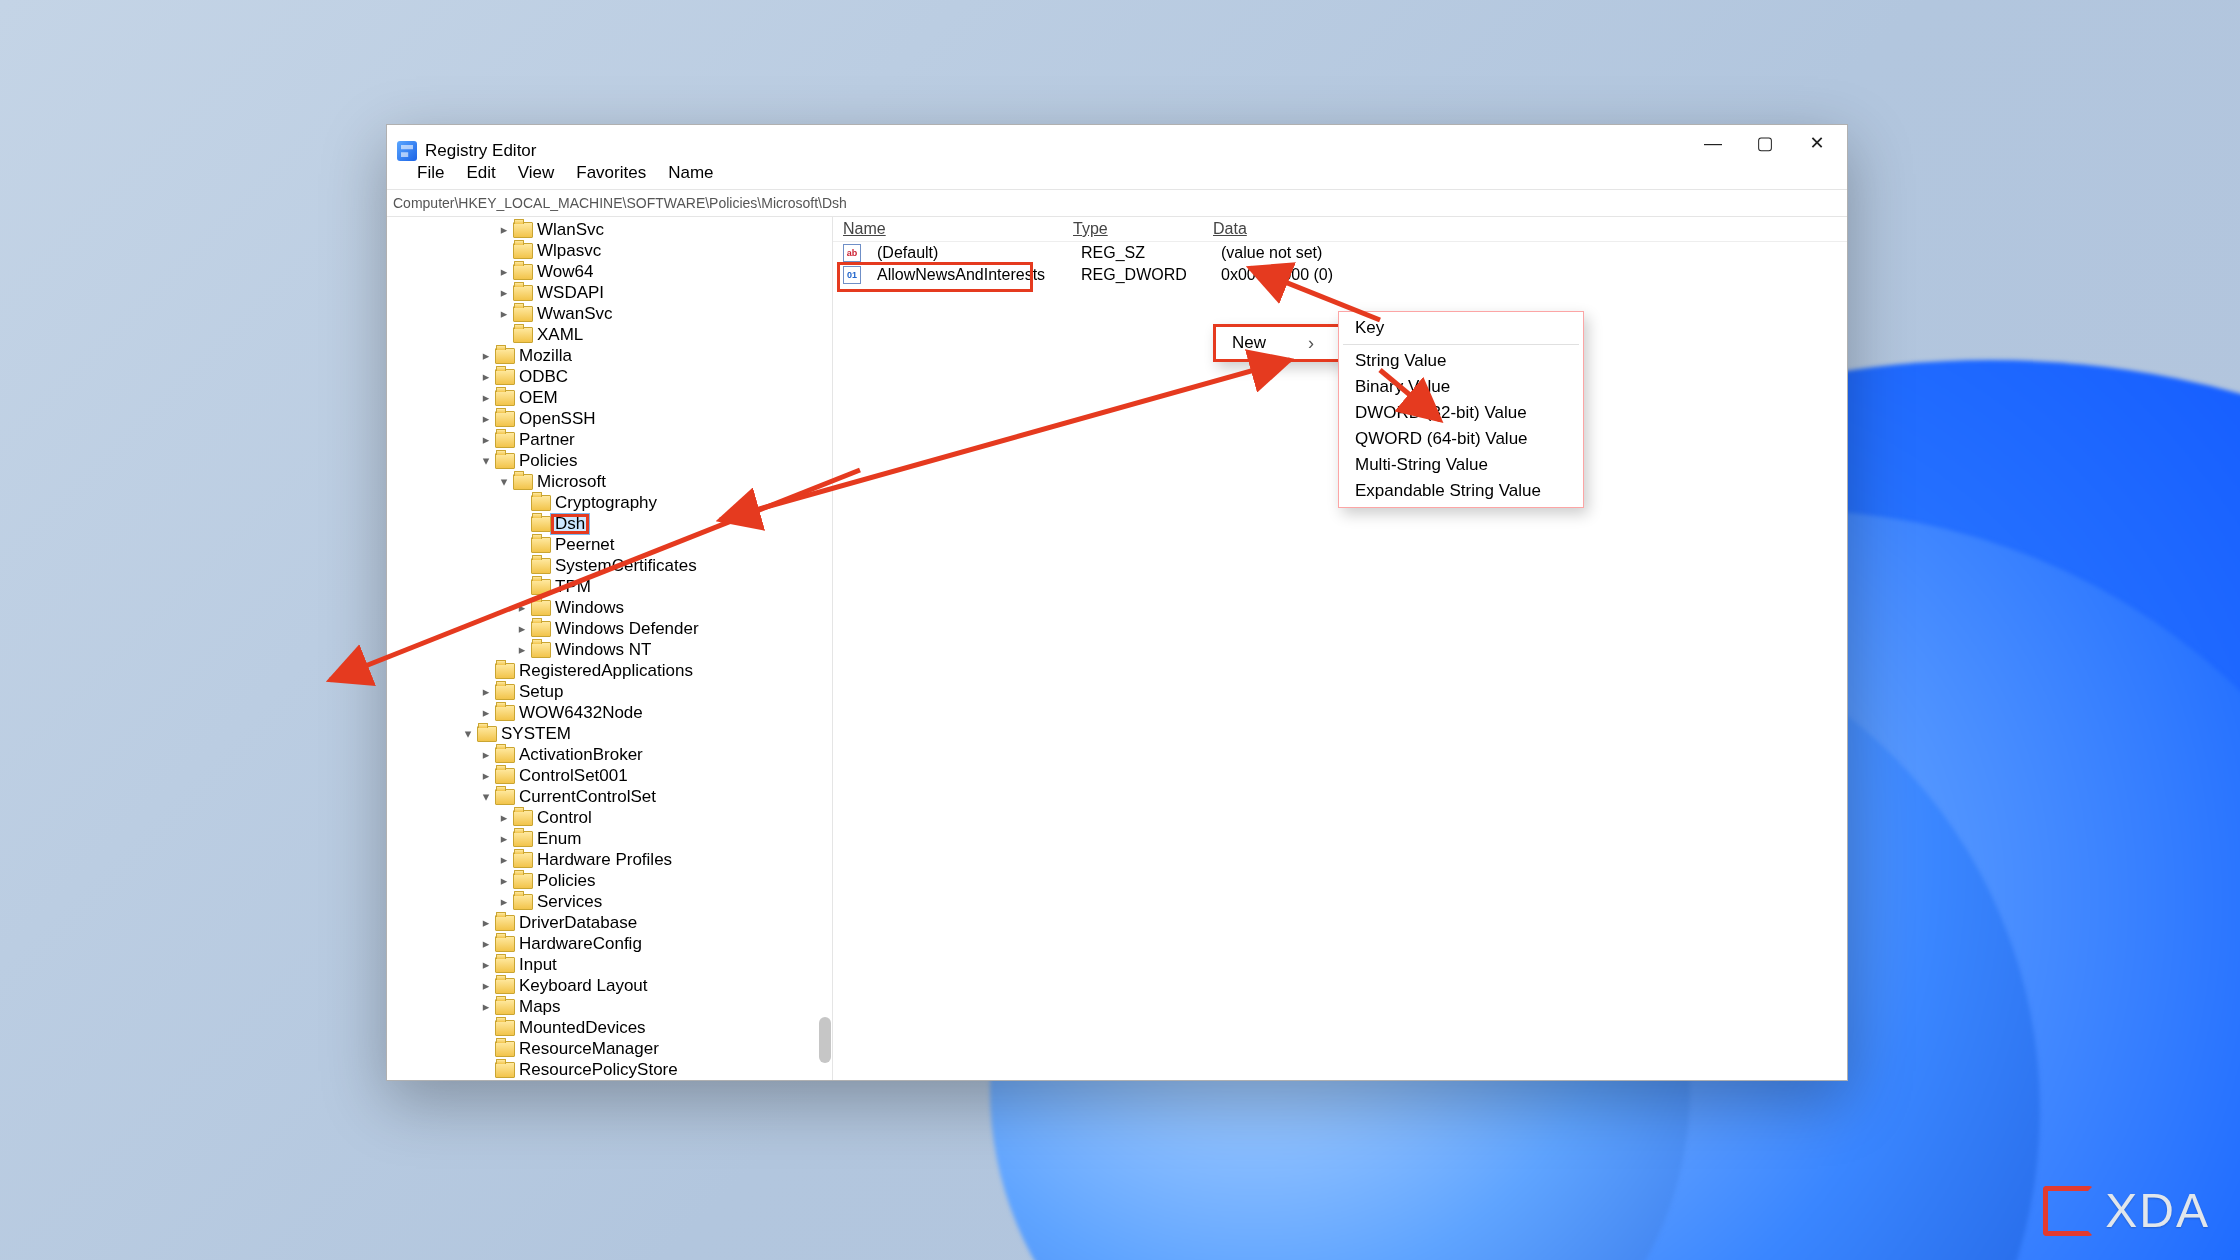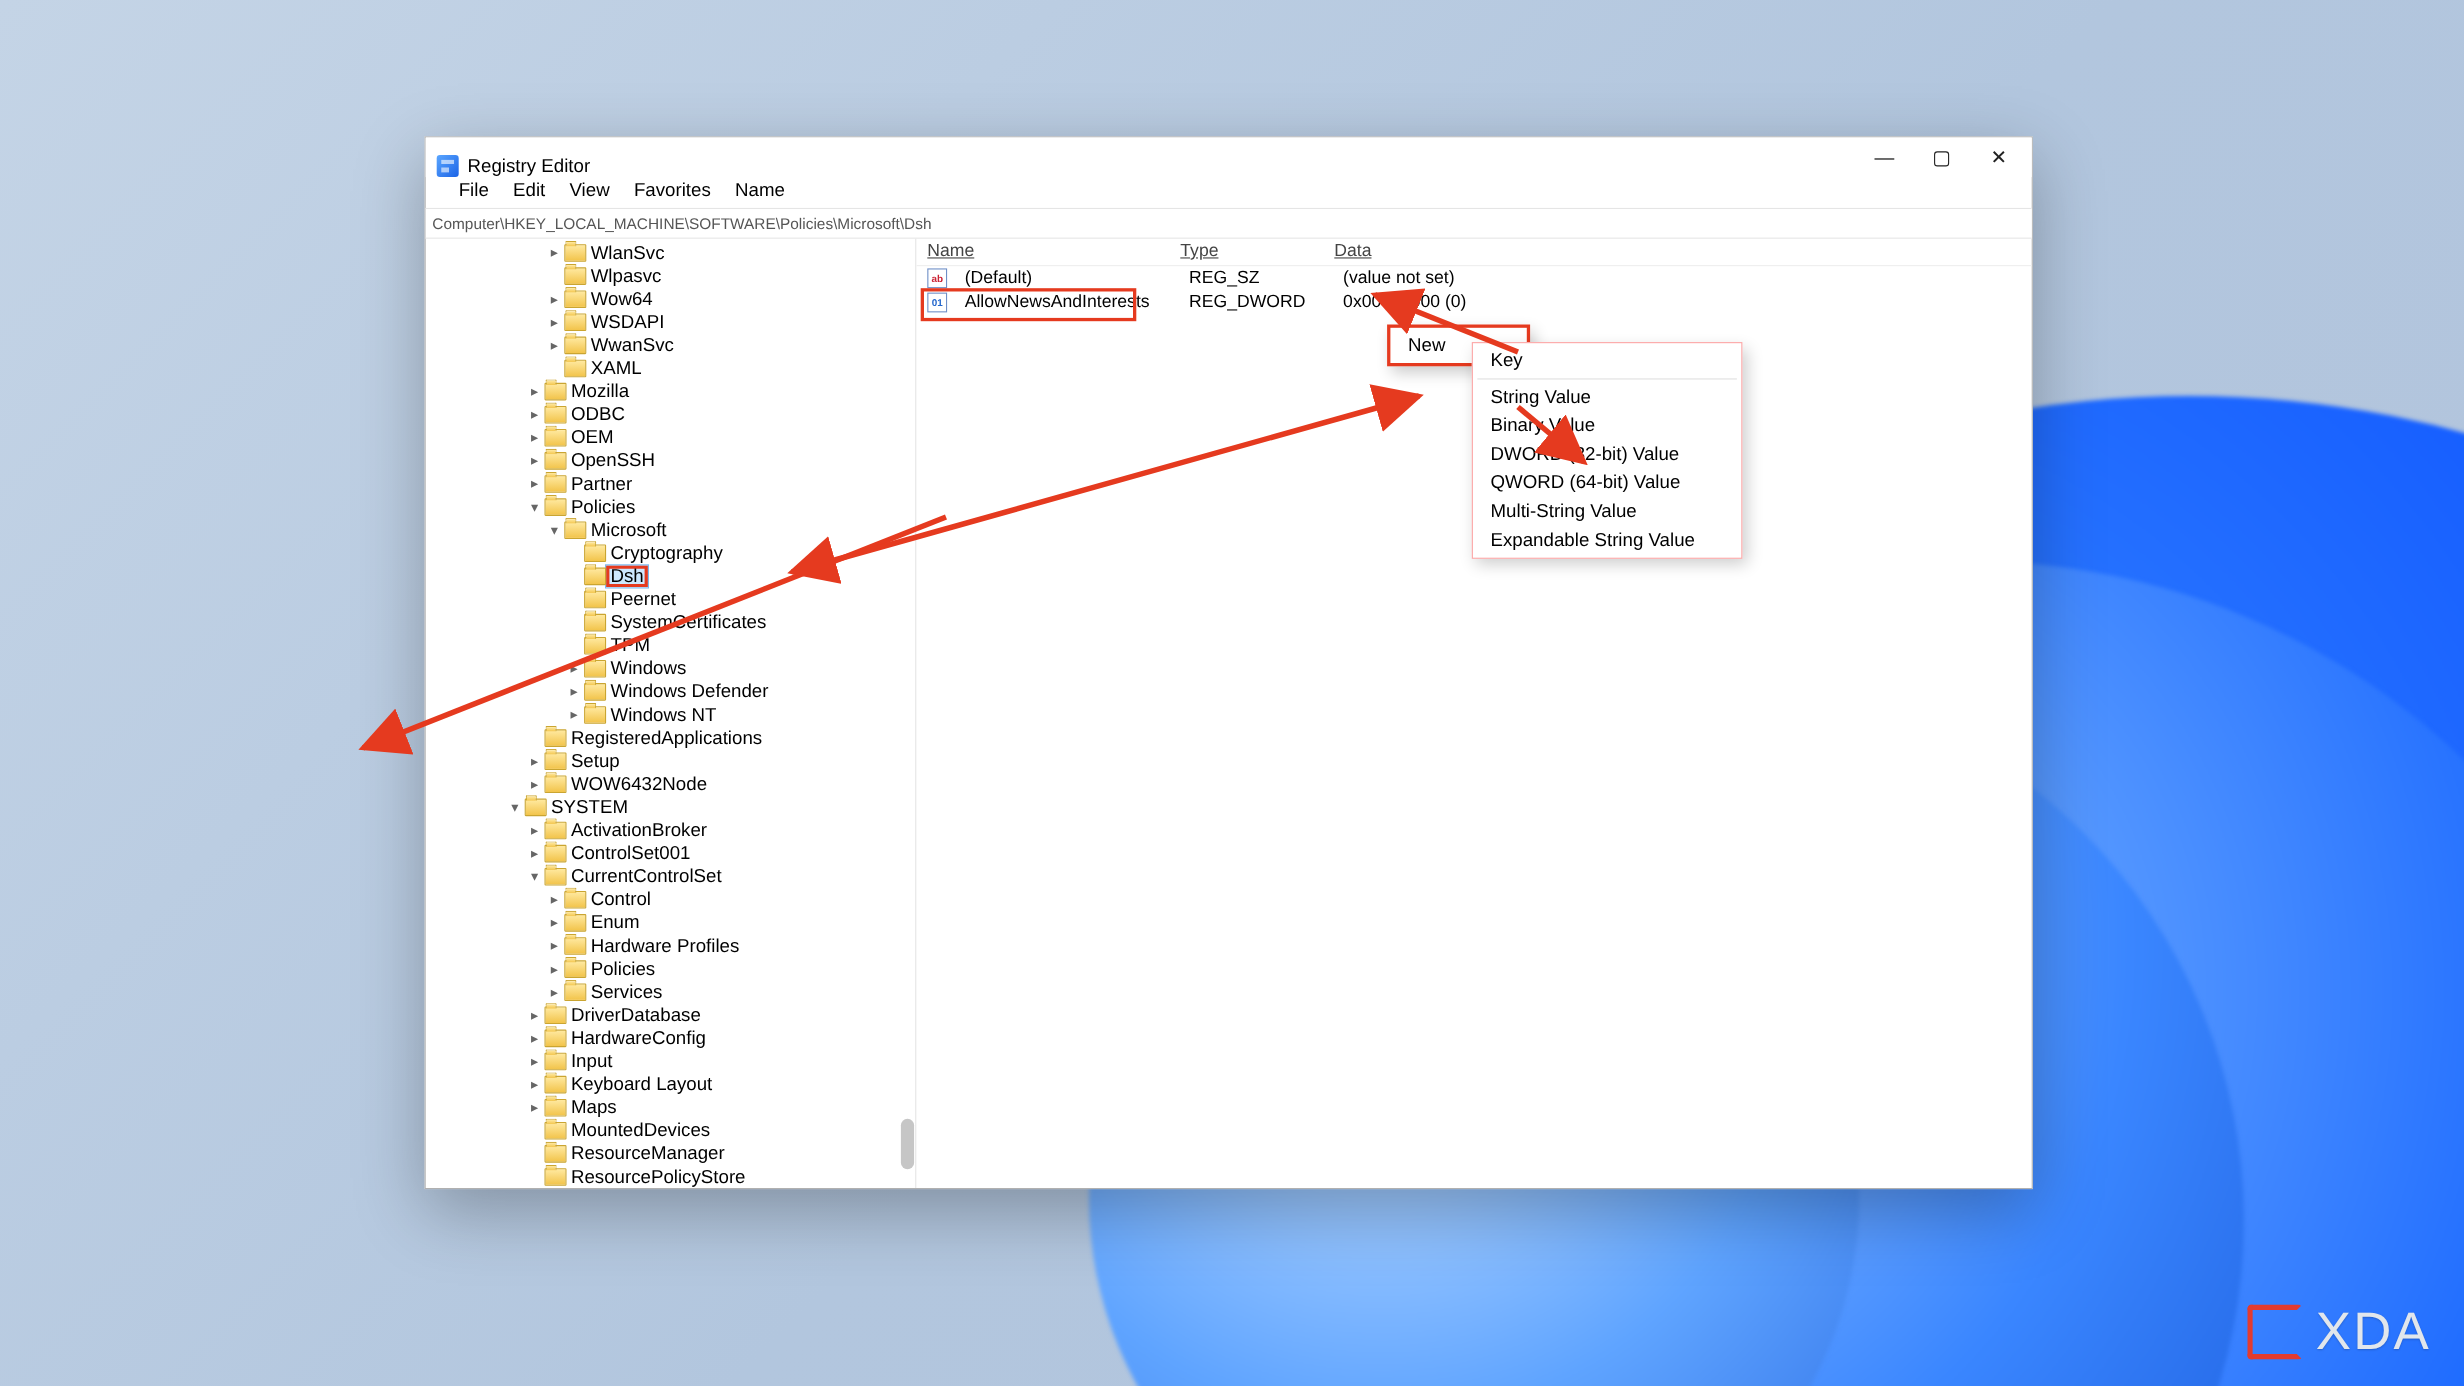--- a/index.html
+++ b/index.html
@@ -180,21 +180,21 @@
   }
   .ctx .ci{
     height: 26px;
     display:flex; align-items:center;
     padding: 0 24px 0 14px;
     white-space: nowrap;
   }
   .ctx .ci.parent::after{
     content:"›"; margin-left:auto; padding-left:20px; color:#555; font-size:18px;
   }
-  #ctx-new{ left:380px; top:78px; width:120px;margin-left:48px; }
+  #ctx-new{ left:380px; top:107px; width:120px; }
   #ctx-sub{ left:505px; top:94px; width:240px;}
   .ctx.red-wrap{ border:3px solid #e53a1f;}
 
   
   .thumb{
     position:absolute; right:1px; top:800px; width:12px; height:46px;
     background:#c6c6c6; border-radius:6px;
   }
 
   

